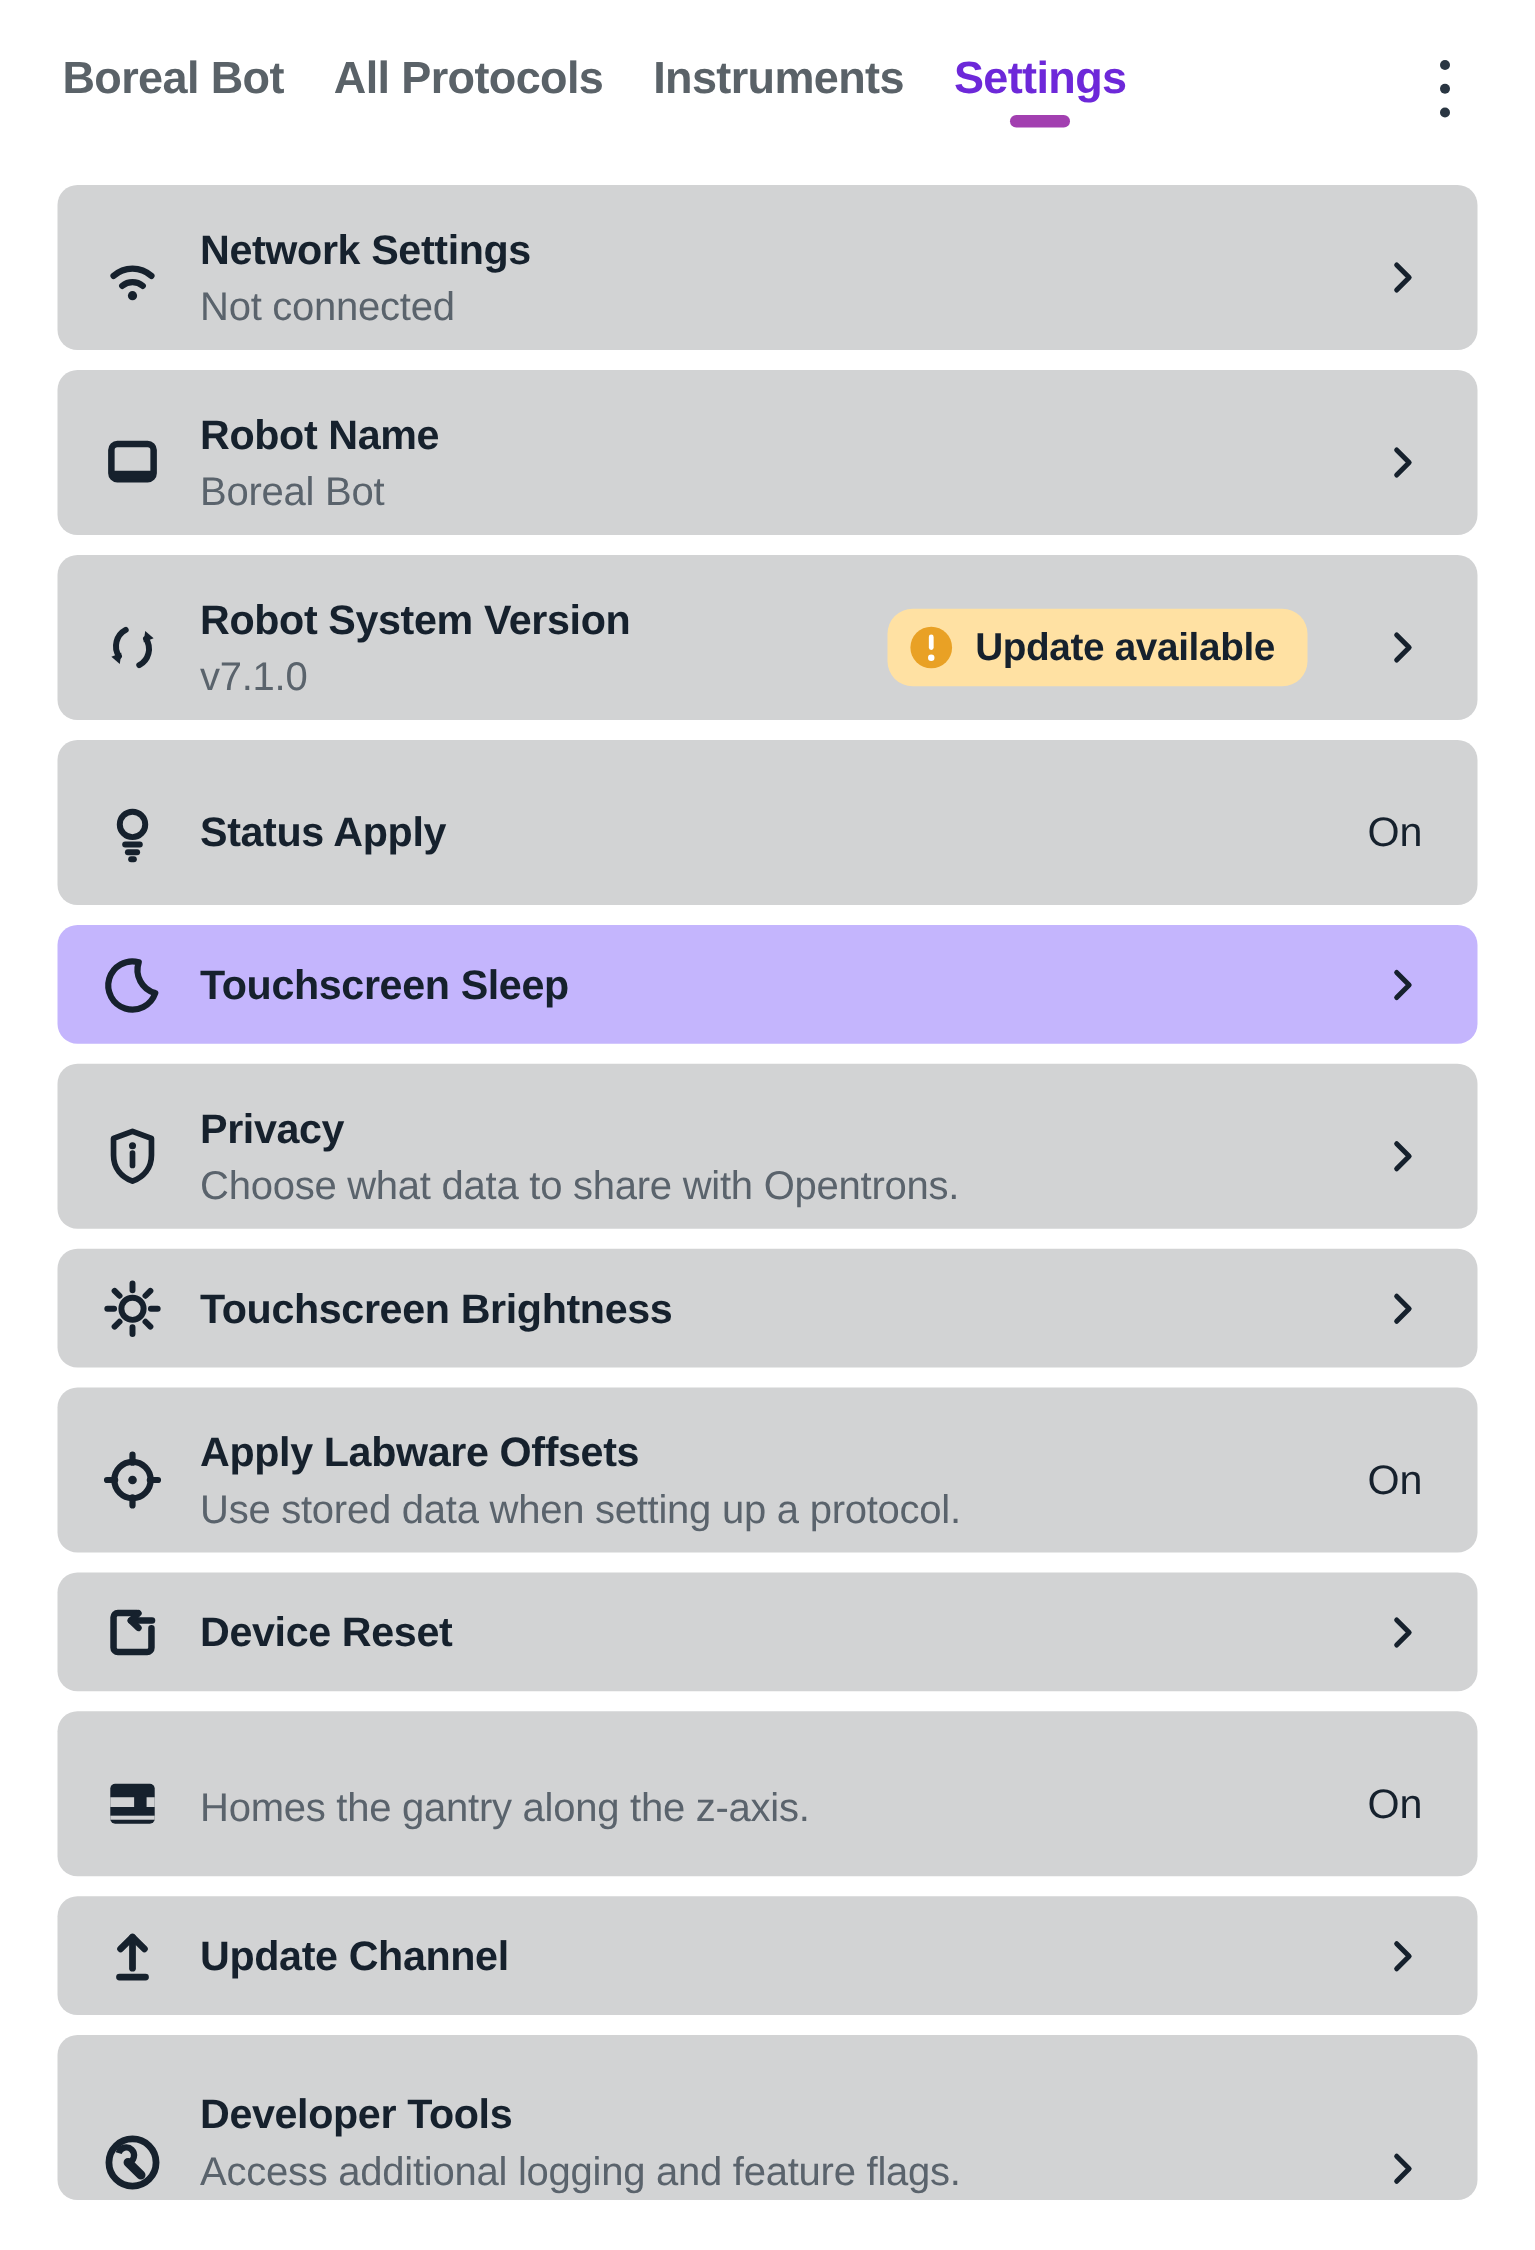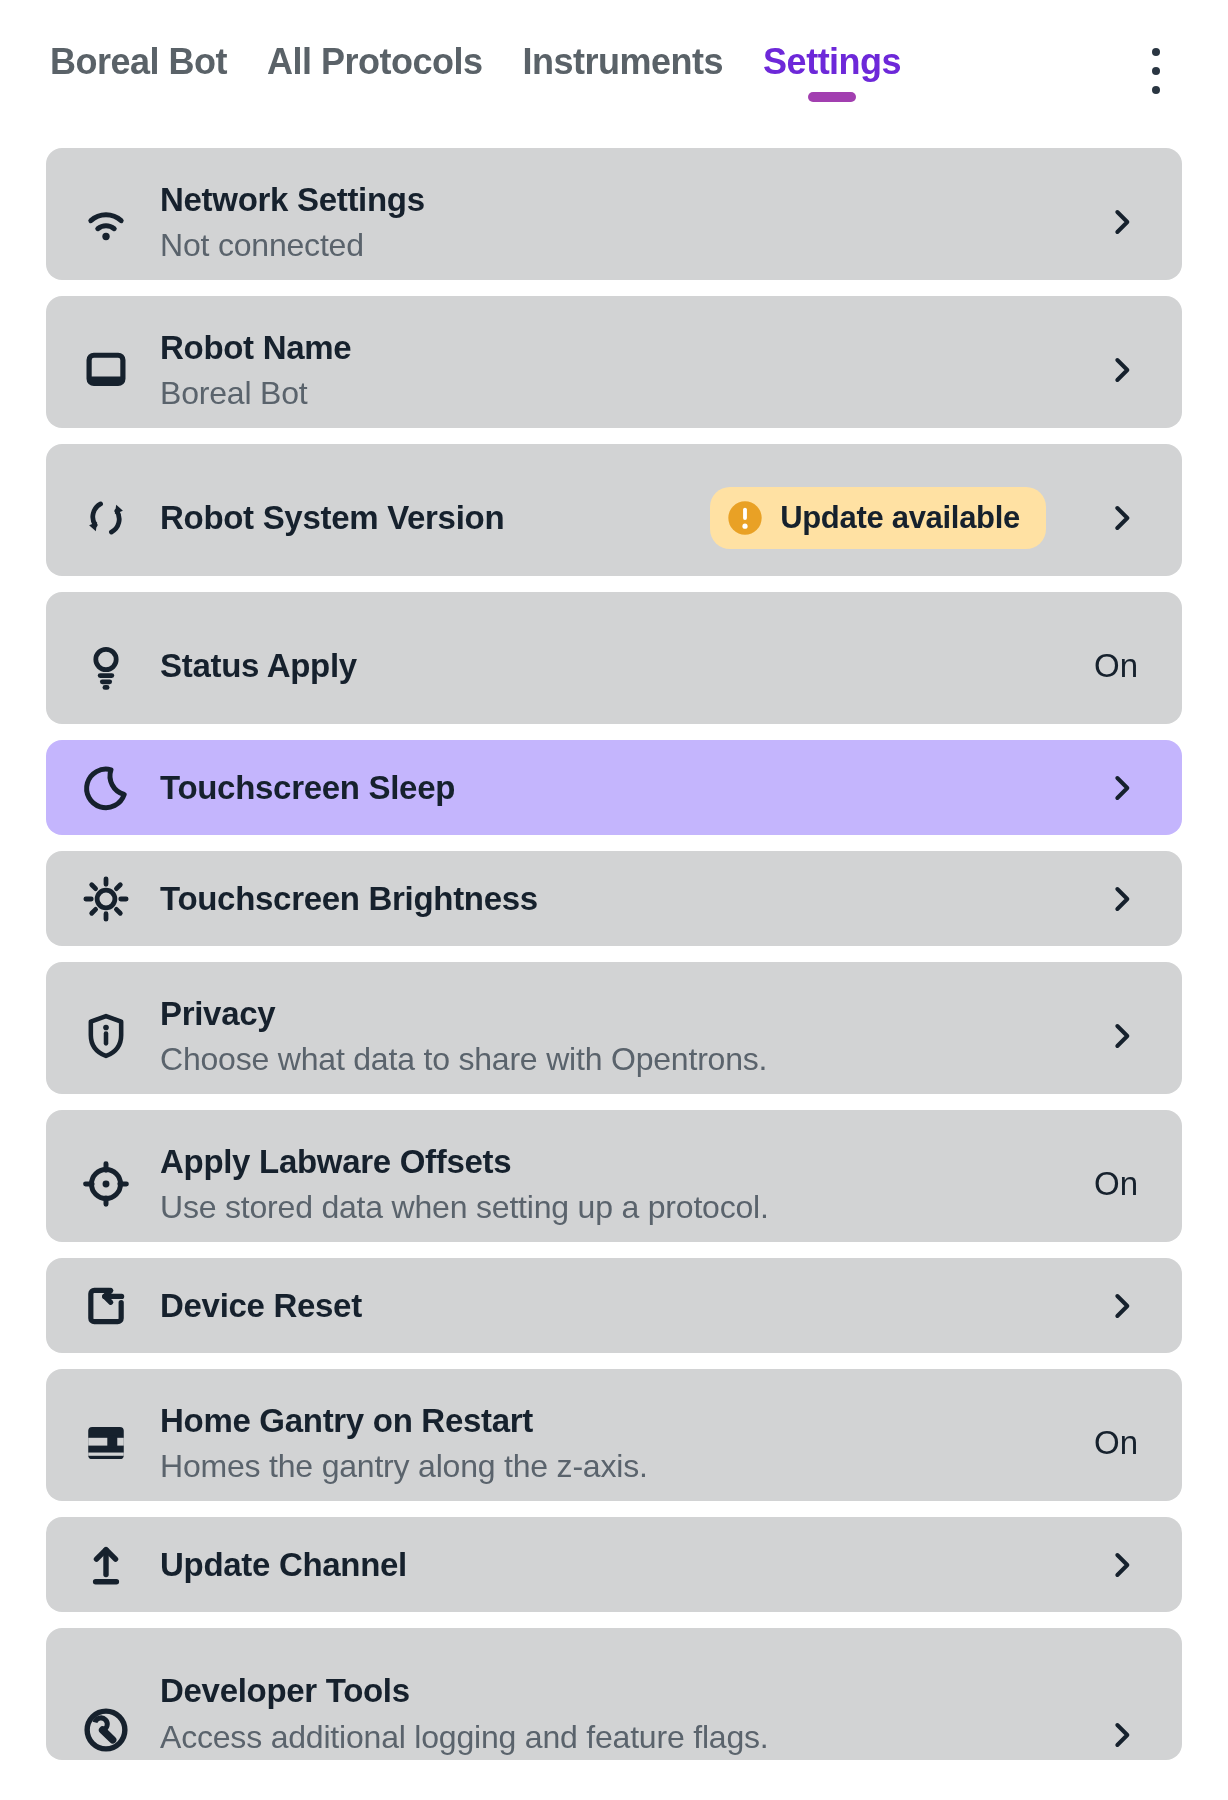--- a/index.html
+++ b/index.html
@@ -146,20 +146,21 @@
     <span class="icon">
           <svg viewBox="0 0 24 24" fill="none" xmlns="http://www.w3.org/2000/svg">
             <path d="M9.5 5.5A6.8 6.8 0 0 0 7 15.2" stroke="#16212D" stroke-width="2.2" stroke-linecap="round"></path>
             <path d="M7.9 13.9l-.6 4.2-3.1-2.7z" fill="#16212D"></path>
             <path d="M14.5 18.5A6.8 6.8 0 0 0 17 8.8" stroke="#16212D" stroke-width="2.2" stroke-linecap="round"></path>
             <path d="M16.1 10.1l.6-4.2 3.1 2.7z" fill="#16212D"></path>
           </svg>
         </span>
     <div class="texts">
       <div class="title">Robot System Version</div>
+      <div class="subtitle">v7.1.0</div>
     </div>
     <span class="badge" style="background: rgb(255, 225, 163);">
       <span class="badge-icon">
             <svg viewBox="0 0 24 24" fill="none" xmlns="http://www.w3.org/2000/svg">
               <circle cx="12" cy="12" r="10" fill="#E9A125"></circle>
               <rect x="10.85" y="5.8" width="2.3" height="7.4" rx="1.15" fill="#ffffff"></rect>
               <circle cx="12" cy="16.9" r="1.55" fill="#ffffff"></circle>
             </svg>
           </span>
       <span class="badge-label">Update available</span>
@@ -200,50 +201,50 @@
 
     </div>
 
     <span class="chevron">
           <svg viewBox="0 0 24 24" fill="none" xmlns="http://www.w3.org/2000/svg">
             <path d="M8.5 4.5L16 12l-7.5 7.5" stroke="#16212D" stroke-width="3" stroke-linecap="round" stroke-linejoin="round"></path>
           </svg>
         </span>
   </section>
 
-  <section class="card" style="background: rgb(210, 211, 212);">
-    <span class="icon">
-          <svg viewBox="0 0 24 24" fill="none" xmlns="http://www.w3.org/2000/svg">
-            <circle cx="12" cy="12" r="4.1" stroke="#16212D" stroke-width="2.2"></circle>
-            <path d="M12 2.7v2.5M12 18.8v2.5M2.7 12h2.5M18.8 12h2.5M5.4 5.4l1.8 1.8M16.8 16.8l1.8 1.8M18.6 5.4l-1.8 1.8M7.2 16.8l-1.8 1.8" stroke="#16212D" stroke-width="2.2" stroke-linecap="round"></path>
-          </svg>
-        </span>
-    <div class="texts">
-      <div class="title">Touchscreen Brightness</div>
-
-    </div>
-
-    <span class="chevron">
-          <svg viewBox="0 0 24 24" fill="none" xmlns="http://www.w3.org/2000/svg">
-            <path d="M8.5 4.5L16 12l-7.5 7.5" stroke="#16212D" stroke-width="3" stroke-linecap="round" stroke-linejoin="round"></path>
-          </svg>
-        </span>
-  </section>
-
   <section class="card two-line" style="background: rgb(210, 211, 212);">
     <span class="icon">
           <svg viewBox="0 0 24 24" fill="none" xmlns="http://www.w3.org/2000/svg">
             <path d="M12 2.8L19 5.4v6.2c0 4.8-2.9 8-7 9.6-4.1-1.6-7-4.8-7-9.6V5.4z" stroke="#16212D" stroke-width="2.1" stroke-linejoin="round"></path>
             <circle cx="12" cy="8.1" r="1.3" fill="#16212D"></circle>
             <path d="M12 10.8v4.6" stroke="#16212D" stroke-width="2.1" stroke-linecap="round"></path>
           </svg>
         </span>
     <div class="texts">
       <div class="title">Privacy</div>
       <div class="subtitle">Choose what data to share with Opentrons.</div>
+    </div>
+
+    <span class="chevron">
+          <svg viewBox="0 0 24 24" fill="none" xmlns="http://www.w3.org/2000/svg">
+            <path d="M8.5 4.5L16 12l-7.5 7.5" stroke="#16212D" stroke-width="3" stroke-linecap="round" stroke-linejoin="round"></path>
+          </svg>
+        </span>
+  </section>
+
+  <section class="card" style="background: rgb(210, 211, 212);">
+    <span class="icon">
+          <svg viewBox="0 0 24 24" fill="none" xmlns="http://www.w3.org/2000/svg">
+            <circle cx="12" cy="12" r="4.1" stroke="#16212D" stroke-width="2.2"></circle>
+            <path d="M12 2.7v2.5M12 18.8v2.5M2.7 12h2.5M18.8 12h2.5M5.4 5.4l1.8 1.8M16.8 16.8l1.8 1.8M18.6 5.4l-1.8 1.8M7.2 16.8l-1.8 1.8" stroke="#16212D" stroke-width="2.2" stroke-linecap="round"></path>
+          </svg>
+        </span>
+    <div class="texts">
+      <div class="title">Touchscreen Brightness</div>
+
     </div>
 
     <span class="chevron">
           <svg viewBox="0 0 24 24" fill="none" xmlns="http://www.w3.org/2000/svg">
             <path d="M8.5 4.5L16 12l-7.5 7.5" stroke="#16212D" stroke-width="3" stroke-linecap="round" stroke-linejoin="round"></path>
           </svg>
         </span>
   </section>
 
   <section class="card two-line" style="background: rgb(210, 211, 212);">
@@ -286,21 +287,20 @@
   <section class="card two-line" style="background: rgb(210, 211, 212);">
     <span class="icon">
           <svg viewBox="0 0 24 24" fill="none" xmlns="http://www.w3.org/2000/svg">
             <rect x="3.8" y="4.6" width="16.4" height="14.8" rx="1.8" fill="#16212D"></rect>
             <rect x="3.8" y="9.6" width="16.4" height="3.6" fill="#D2D3D4"></rect>
             <rect x="12.6" y="8.6" width="4.6" height="5.6" rx="0.6" fill="#16212D"></rect>
             <rect x="3.8" y="16.4" width="16.4" height="1.5" fill="#D2D3D4"></rect>
           </svg>
         </span>
     <div class="texts">
-      <div class="title">Home Gantry on Restart</div>
       <div class="subtitle">Homes the gantry along the z-axis.</div>
     </div>
 
     <span class="trailing-value">On</span>
 
   </section>
 
   <section class="card" style="background: rgb(210, 211, 212);">
     <span class="icon">
           <svg viewBox="0 0 24 24" fill="none" xmlns="http://www.w3.org/2000/svg">

